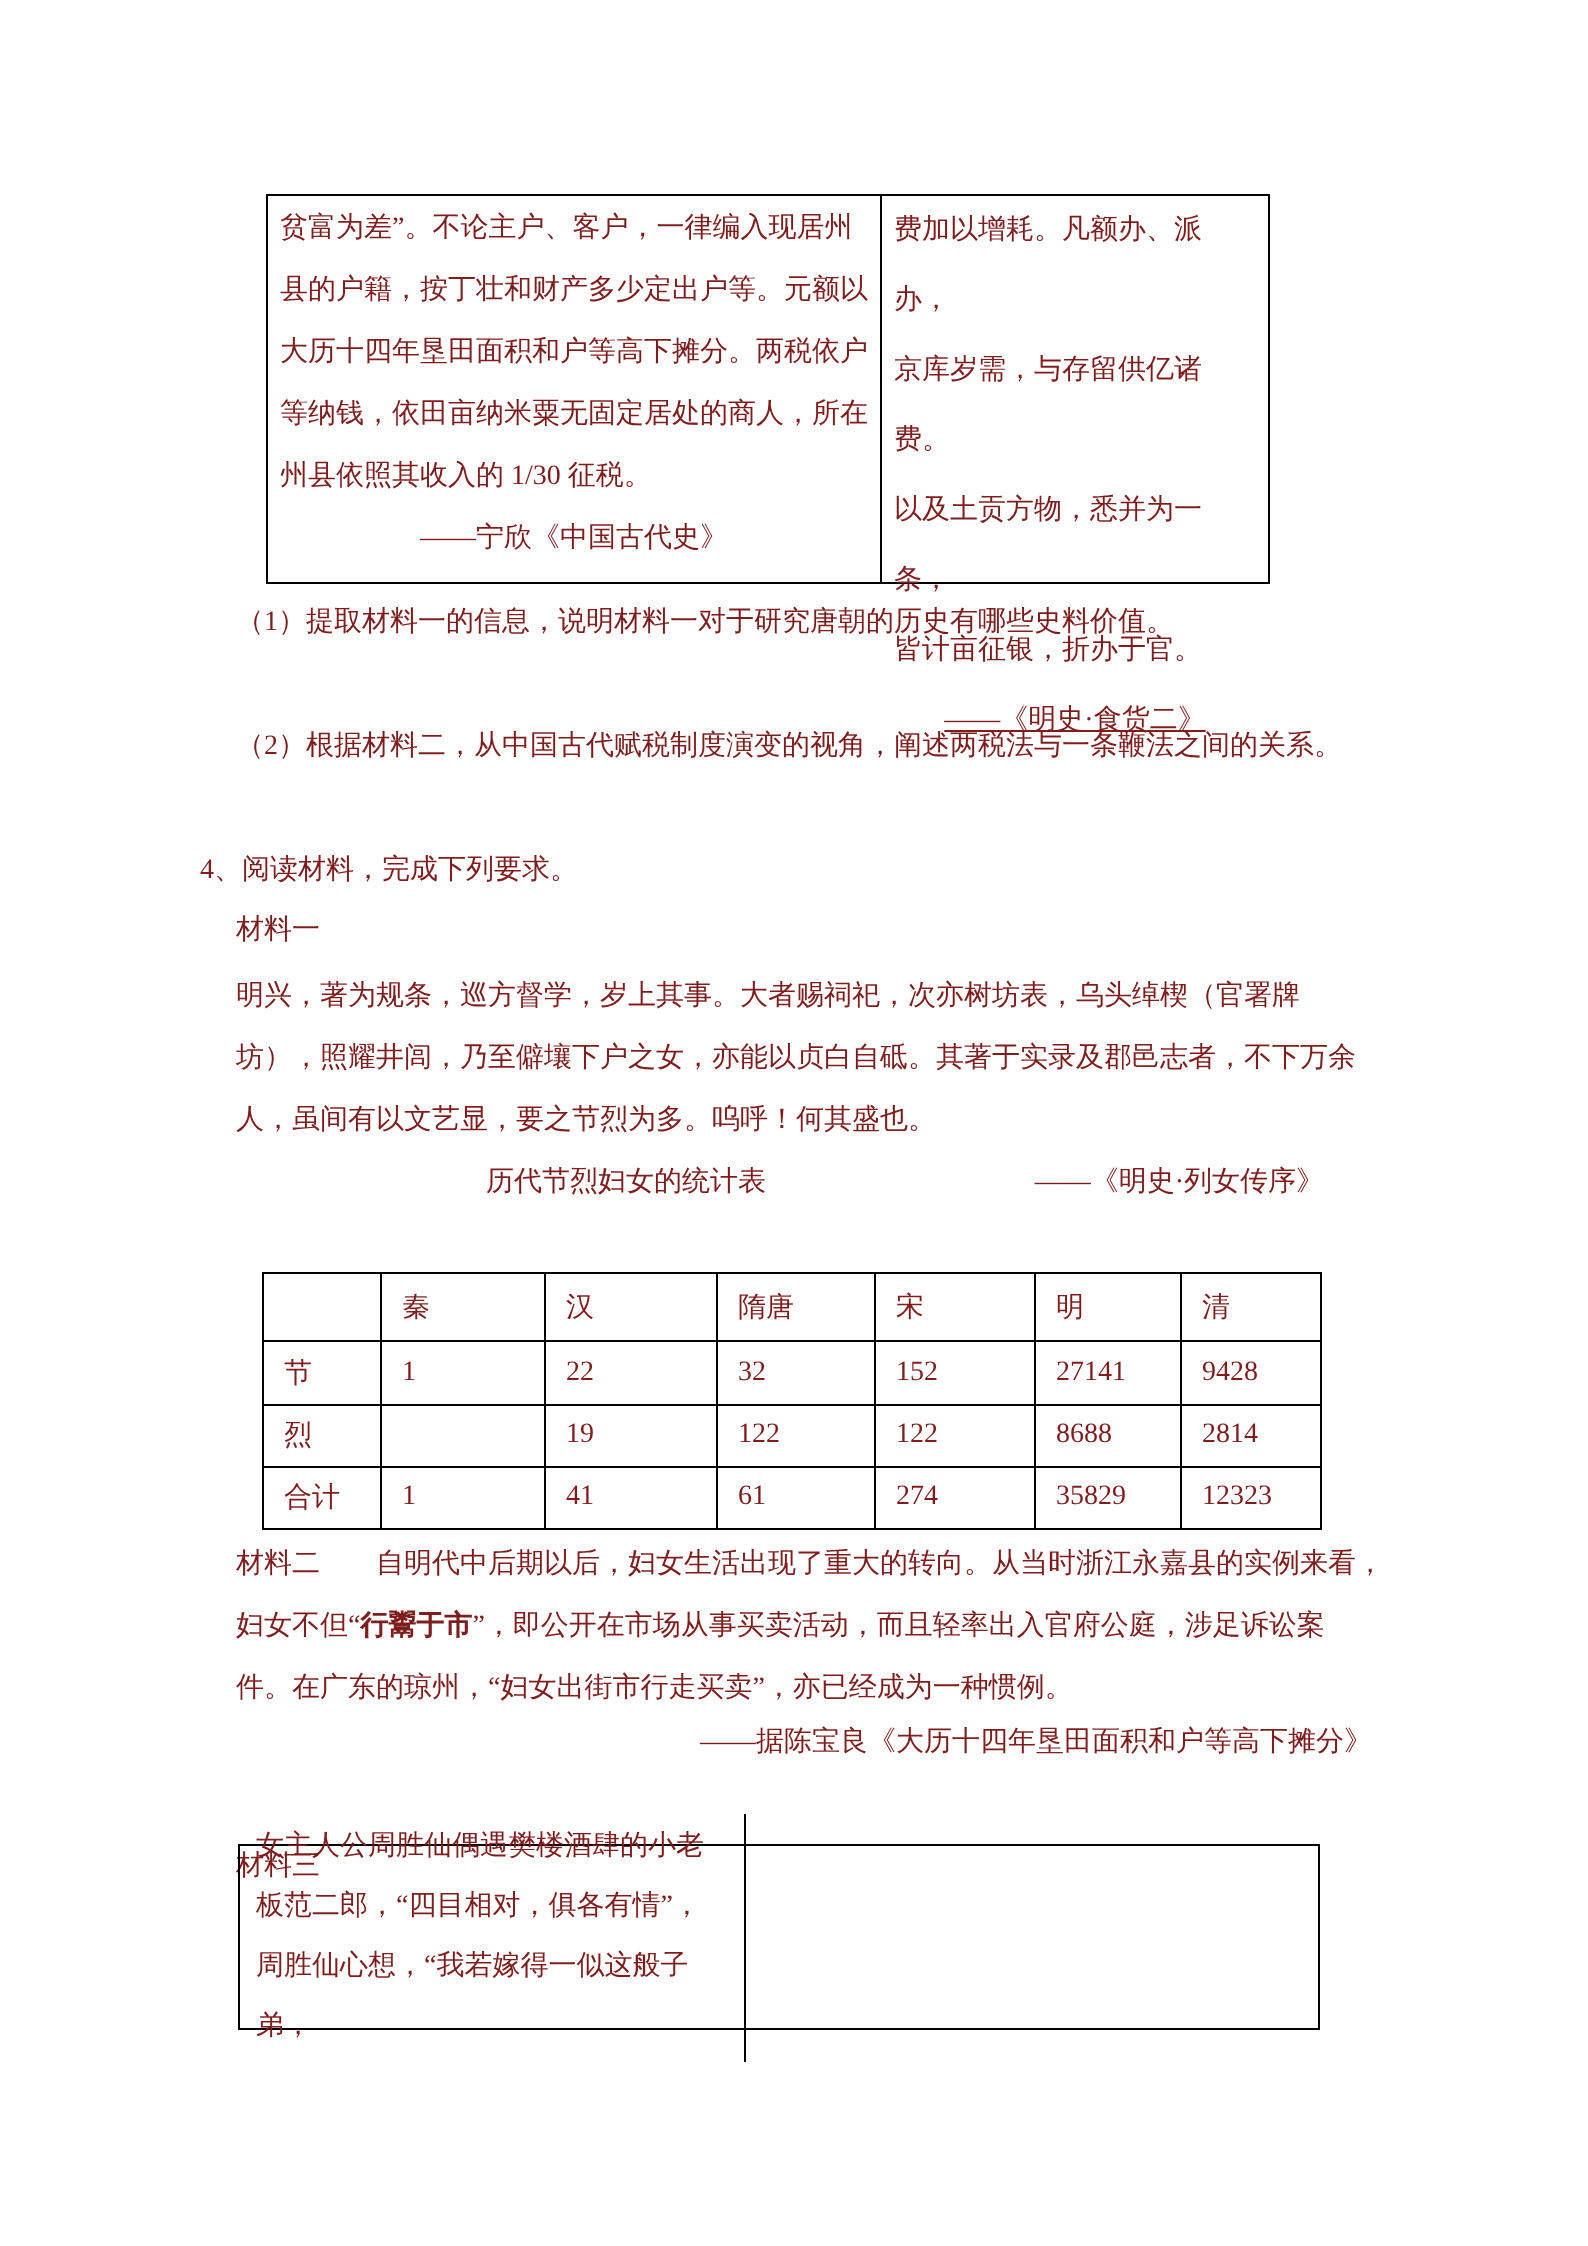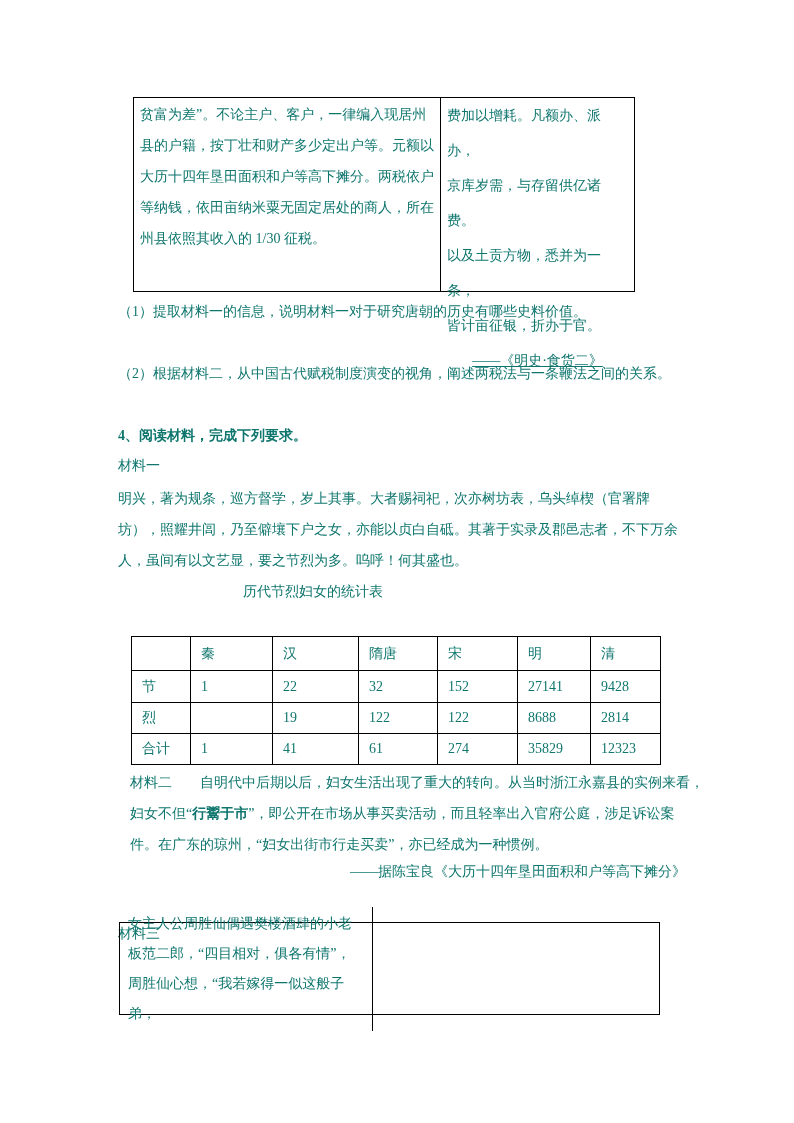--- a/index.html
+++ b/index.html
@@ -3,21 +3,21 @@
 <meta charset="utf-8">
 <style>
   html,body{margin:0;padding:0;background:#888;}
   *{box-sizing:border-box;}
   .page{
     position:relative;
     width:794px;height:1123px;
     margin:0 auto;
     background:#ffffff;
     font-family:"Liberation Serif","DejaVu Serif",serif;
-    color:#0f766e;
+    color:#7f1d1d;
     overflow:hidden;
   }
   .abs{position:absolute;}
   .line{line-height:31px;font-size:14px;white-space:nowrap;}
   .para{line-height:31px;font-size:14px;white-space:pre-line;}
   .src-right{line-height:31px;font-size:14px;text-align:right;white-space:nowrap;}
   
   .top-table{
     left:133px;top:97px;width:502px;height:195px;
     border:1px solid #000;display:flex;
@@ -56,38 +56,40 @@
 
 <div class="page">
 
   <div class="abs top-table">
     <div class="tt-cell tt-left">
       <div class="tt-text">贫富为差”。不论主户、客户，一律编入现居州
 县的户籍，按丁壮和财产多少定出户等。元额以
 大历十四年垦田面积和户等高下摊分。两税依户
 等纳钱，依田亩纳米粟无固定居处的商人，所在
 州县依照其收入的 1/30 征税。</div>
+      <div class="tt-src">——宁欣《中国古代史》</div>
     </div>
     <div class="tt-cell tt-right">
       <div class="tt-text">费加以增耗。凡额办、派办，
 京库岁需，与存留供亿诸费。
 以及土贡方物，悉并为一条，
 皆计亩征银，折办于官。</div>
       <div class="tt-src">——《明史·食货二》</div>
     </div>
   </div>
 
   <div class="abs line" style="left:118px;top:296px;text-align:center;">（1）提取材料一的信息，说明材料一对于研究唐朝的历史有哪些史料价值。</div>
   <div class="abs line" style="left:118px;top:358px;">（2）根据材料二，从中国古代赋税制度演变的视角，阐述两税法与一条鞭法之间的关系。</div>
 
-  <div class="abs line" style="left:118px;top:420px;font-weight:bold;">4、阅读材料，完成下列要求。</div>
+  <div class="abs line" style="left:100px;top:420px;">4、阅读材料，完成下列要求。</div>
   <div class="abs line" style="left:118px;top:450px;">材料一</div>
   <div class="abs para" style="left:118px;top:483px;width:580px;">明兴，著为规条，巡方督学，岁上其事。大者赐祠祀，次亦树坊表，乌头绰楔（官署牌
 坊），照耀井闾，乃至僻壤下户之女，亦能以贞白自砥。其著于实录及郡邑志者，不下万余
 人，虽间有以文艺显，要之节烈为多。呜呼！何其盛也。</div>
+  <div class="abs src-right" style="left:118px;top:576px;width:544px;">——《明史·列女传序》</div>
 
   <div class="abs line" style="left:243px;top:576px;">历代节烈妇女的统计表</div>
   <table class="abs stat-table">
     <colgroup>
       <col style="width:59px">
         <col style="width:82px">
         <col style="width:86px">
       <col style="width:79px">
         <col style="width:80px">
         <col style="width:73px">
@@ -126,21 +128,21 @@
       <td>1</td>
       <td>41</td>
       <td>61</td>
       <td>274</td>
       <td>35829</td>
       <td>12323</td>
     </tr>
   </tbody>
     </table>
 
-  <div class="abs para" style="left:118px;top:767px;width:578px;margin-left:12px;"><span>材料二　　自明代中后期以后，妇女生活出现了重大的转向。从当时浙江永嘉县的实例来看，
+  <div class="abs para" style="left:118px;top:767px;width:578px;"><span>材料二　　自明代中后期以后，妇女生活出现了重大的转向。从当时浙江永嘉县的实例来看，
 妇女不但“</span><span class="bold">行鬻于市</span><span>”，即公开在市场从事买卖活动，而且轻率出入官府公庭，涉足诉讼案
 件。在广东的琼州，“妇女出街市行走买卖”，亦已经成为一种惯例。</span></div>
   <div class="abs src-right" style="left:118px;top:856px;width:568px;">——据陈宝良《大历十四年垦田面积和户等高下摊分》</div>
 
   <div class="abs line" style="left:118px;top:918px;">材料三</div>
   <div class="abs bottom-table">
     <div class="bt-cell bt-left">女主人公周胜仙偶遇樊楼酒肆的小老
 板范二郎，“四目相对，俱各有情”，
 周胜仙心想，“我若嫁得一似这般子弟，</div>
   </div>

